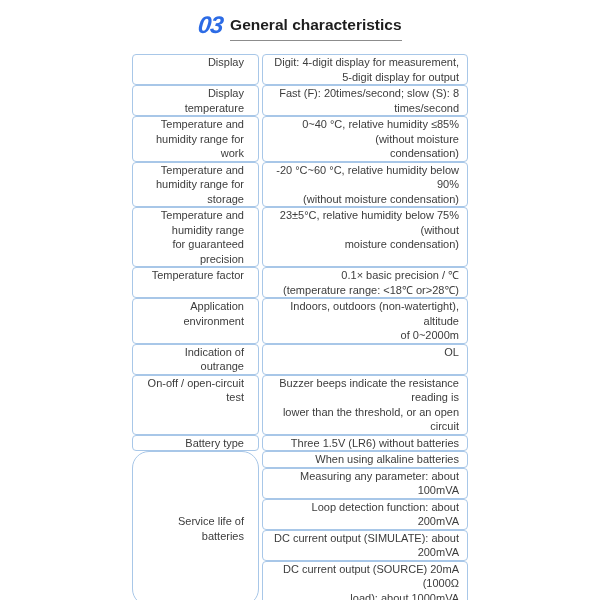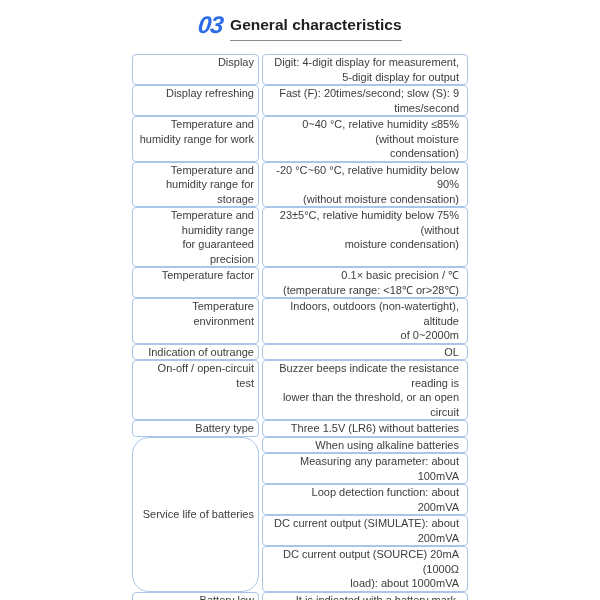--- a/index.html
+++ b/index.html
@@ -49,21 +49,21 @@
   col.col-label { width: 127px; }
   col.col-value { width: 206px; }
   td {
     box-sizing: border-box;
     border: 1px solid #a8c7e8;
     border-radius: 4px;
     background: #ffffff;
     font-size: 11px;
     line-height: 14.5px;
     color: #3c3c3c;
-    padding: 0 4px;
+    padding: 0 14px;
     white-space: pre-line;
     overflow: hidden;
   }
   td.label-cell {
     text-align: right;
     vertical-align: top;
   }
   td.label-cell.merged {
     vertical-align: middle;
     border-radius: 17px;
@@ -88,22 +88,22 @@
       <col class="col-label">
       <col class="col-value">
     </colgroup>
     <tbody id="table-body">
         <tr>
           <td class="label-cell">Display</td>
           <td class="value-cell">Digit: 4-digit display for measurement,
 5-digit display for output</td>
         </tr>
         <tr>
-          <td class="label-cell">Display refreshing</td>
-          <td class="value-cell">Fast (F): 20times/second; slow (S): 9 times/second</td>
+          <td class="label-cell">Display temperature</td>
+          <td class="value-cell">Fast (F): 20times/second; slow (S): 8 times/second</td>
         </tr>
         <tr>
           <td class="label-cell">Temperature and
 humidity range for work</td>
           <td class="value-cell">0~40 °C, relative humidity ≤85% (without moisture
 condensation)</td>
         </tr>
         <tr>
           <td class="label-cell">Temperature and
 humidity range for storage</td>
@@ -115,21 +115,21 @@
 for guaranteed precision</td>
           <td class="value-cell">23±5°C, relative humidity below 75% (without
 moisture condensation)</td>
         </tr>
         <tr>
           <td class="label-cell">Temperature factor</td>
           <td class="value-cell">0.1× basic precision / ℃
 (temperature range: &lt;18℃ or&gt;28℃)</td>
         </tr>
         <tr>
-          <td class="label-cell">Temperature environment</td>
+          <td class="label-cell">Application environment</td>
           <td class="value-cell">Indoors, outdoors (non-watertight), altitude
 of 0~2000m</td>
         </tr>
         <tr>
           <td class="label-cell">Indication of outrange</td>
           <td class="value-cell">OL</td>
         </tr>
         <tr>
           <td class="label-cell">On-off / open-circuit test</td>
           <td class="value-cell">Buzzer beeps indicate the resistance reading is

